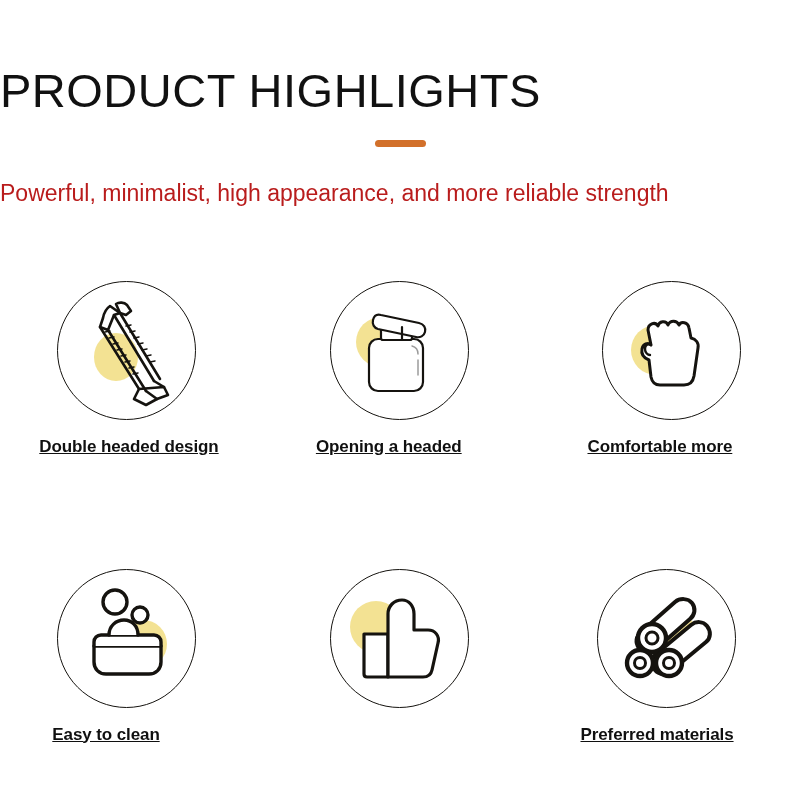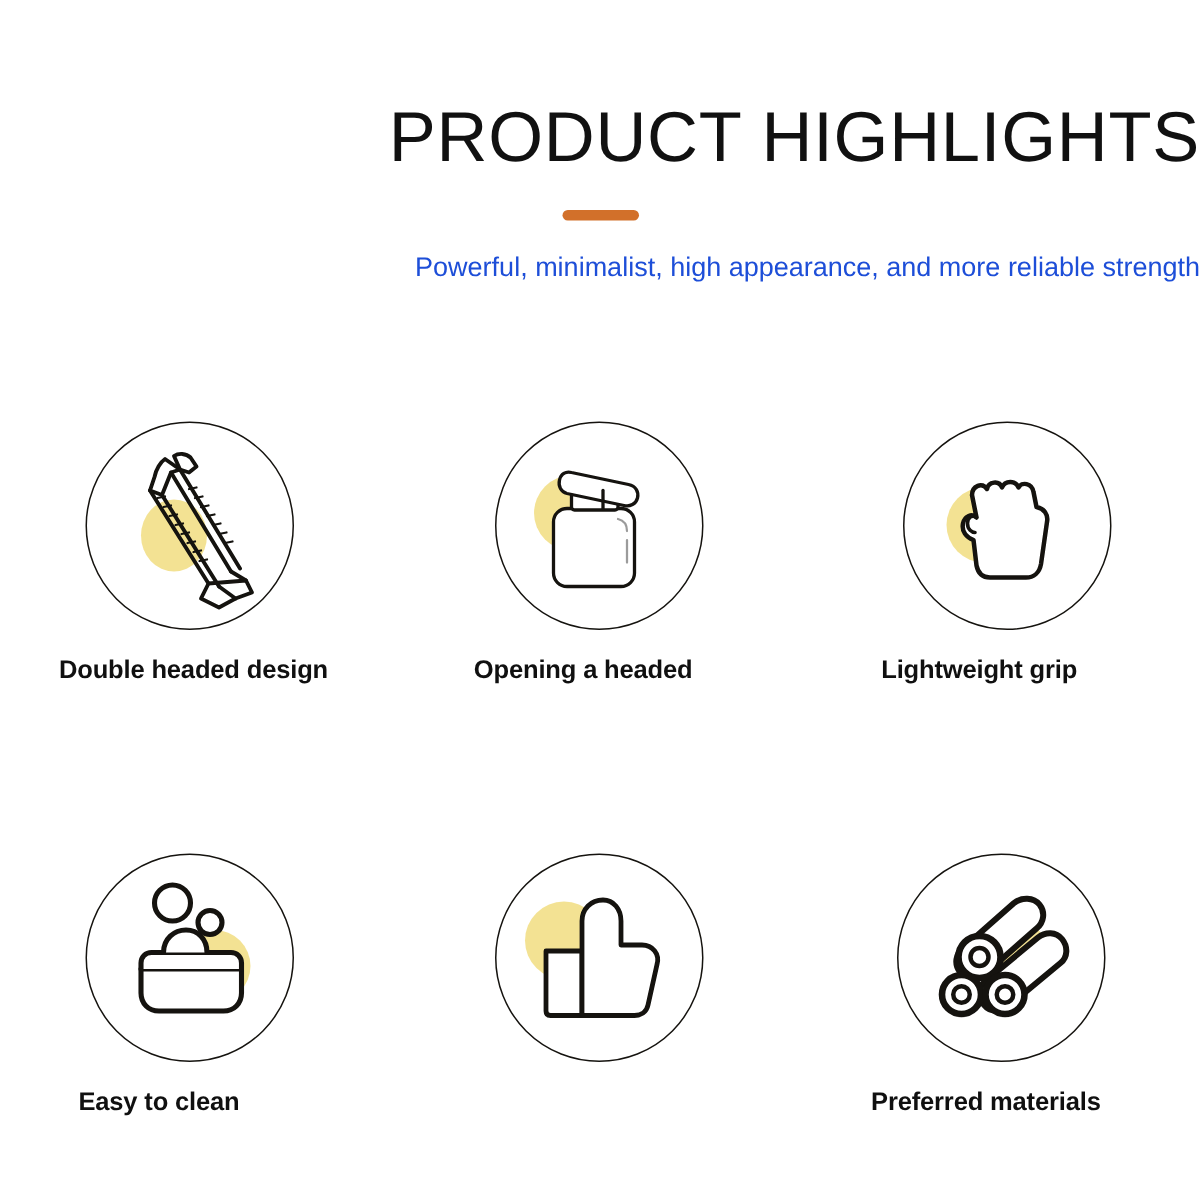--- a/index.html
+++ b/index.html
@@ -18,21 +18,21 @@
   #page {
     width: 800px;
     height: 800px;
     position: relative;
     background: #ffffff;
   }
 
   
   .header {
     padding-top: 66px;
-    text-align: right;
+    text-align: left;
   }
 
   .title {
     font-size: 47px;
     font-weight: 400;
     letter-spacing: 0.5px;
     color: #111111;
     line-height: 1.05;
     margin: 0;
     font-family: "Liberation Sans", sans-serif;
@@ -45,43 +45,42 @@
   }
 
   .divider {
     width: 51px;
     height: 7px;
     border-radius: 4px;
     background: #d2702a;
   }
 
   .subtitle {
-    margin: 21px 0 0 0;
-    font-size: 18px;
+    margin: 33px 0 0 0;
+    font-size: 23px;
     font-weight: 400;
-    color: #1d4ed8;
+    color: #b91c1c;
     line-height: 1.2;
   }
 
   
   .grid {
     position: absolute;
     top: 281px;
     left: 0;
     width: 800px;
   }
 
   .row {
     display: flex;
     width: 800px;
   }
 
   .row.row-2 {
     margin-top: 112px;
-    justify-content: space-between;
   }
 
   .cell {
     width: 266.6px;
     box-sizing: border-box;
     display: flex;
     flex-direction: column;
     align-items: center;
   }
 
@@ -114,20 +113,21 @@
   }
 
   .label {
     margin-top: 17px;
     font-size: 17px;
     font-weight: 600;
     color: #101010;
     line-height: 1.15;
     white-space: nowrap;
     letter-spacing: -0.1px;
+    text-decoration: underline;
   }
 
   
   .cell.c1 .cell-inner { margin-left: -6px; }
   .cell.c2 .cell-inner { margin-left: 6px; }
   .cell.c3 .cell-inner { margin-left: 18px; }
 
   .row-2 .cell.c1 .cell-inner { margin-left: -6px; }
   .row-2 .cell.c2 .cell-inner { margin-left: 6px; }
   .row-2 .cell.c3 .cell-inner { margin-left: 8px; }
@@ -241,21 +241,21 @@
                          L46 78
                          C41 76 38 72 39 67
                          C40 62 45 60 48 63
                          Z"></path>
               </g>
               <g fill="none" stroke="#15130f" stroke-width="2.4" stroke-linecap="round">
                 <path d="M48 63 C45 61 42 63 42 67 C42 71 45 73 47 73"></path>
               </g>
             </svg>
           </div>
-          <div class="label">Lightweight grip</div>
+          <div class="label">Comfortable more</div>
         </div>
       </div>
 
     </div>
 
     <div class="row row-2">
 
       <div class="cell c1">
         <div class="cell-inner">
           <div class="circle">

